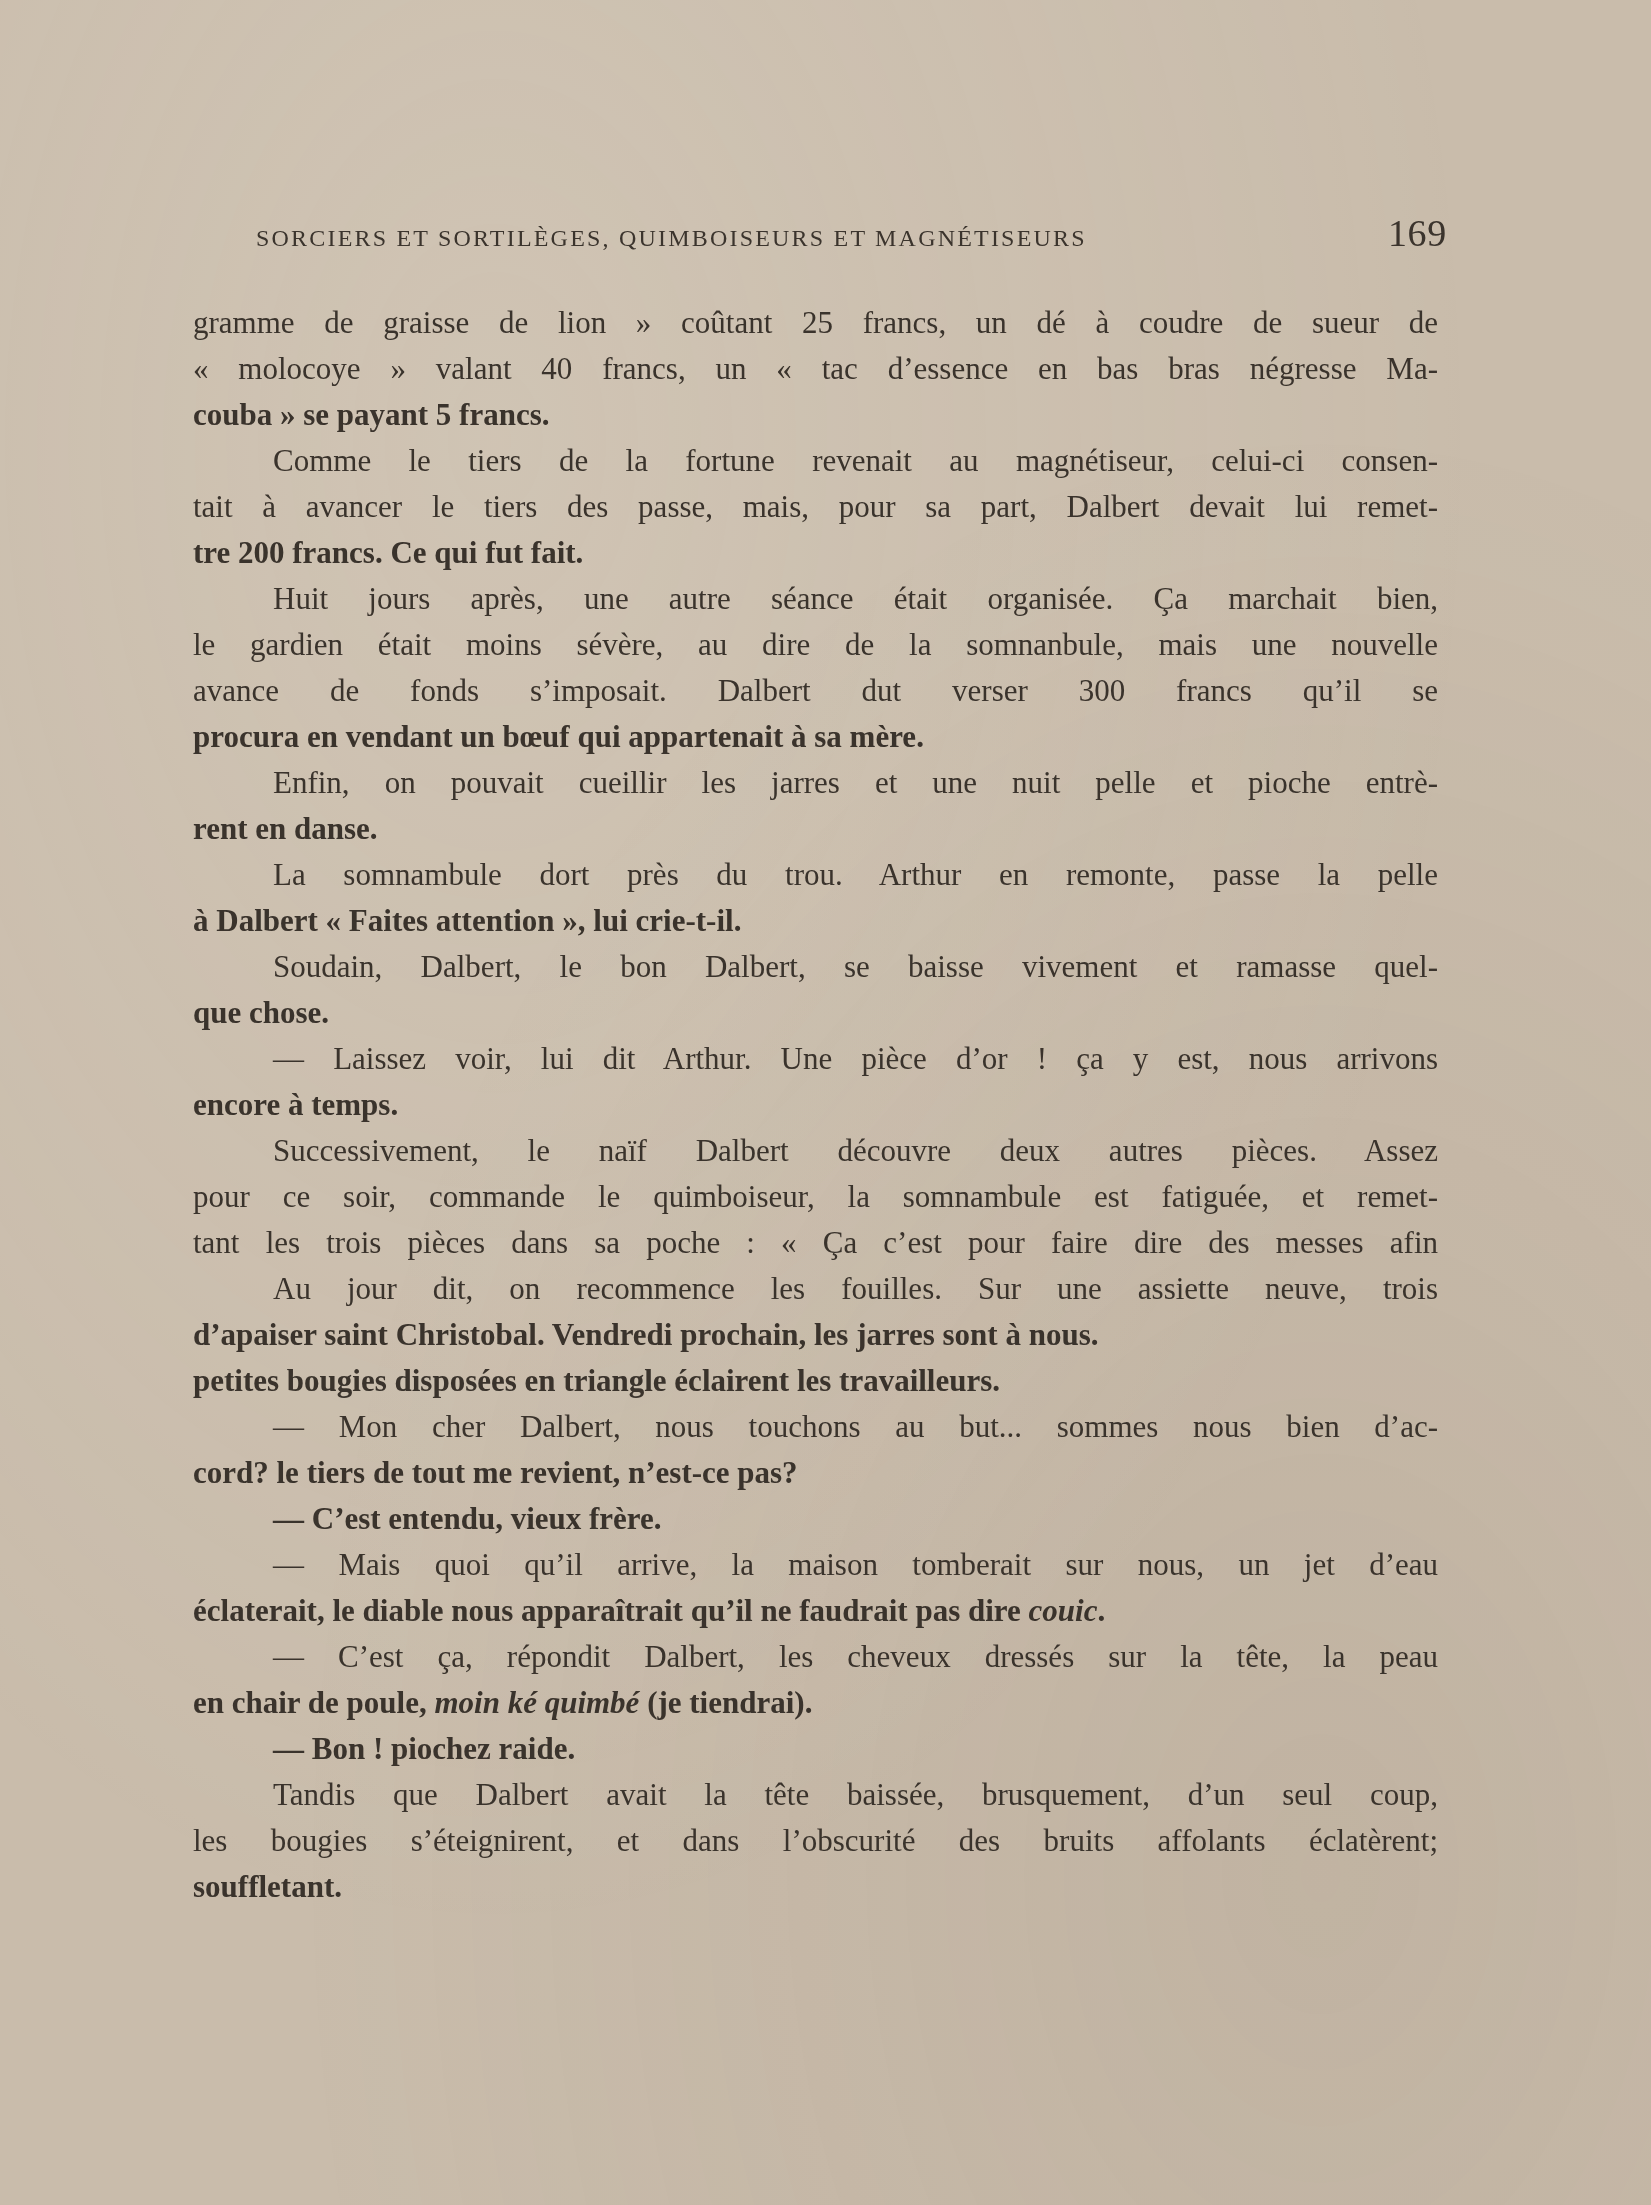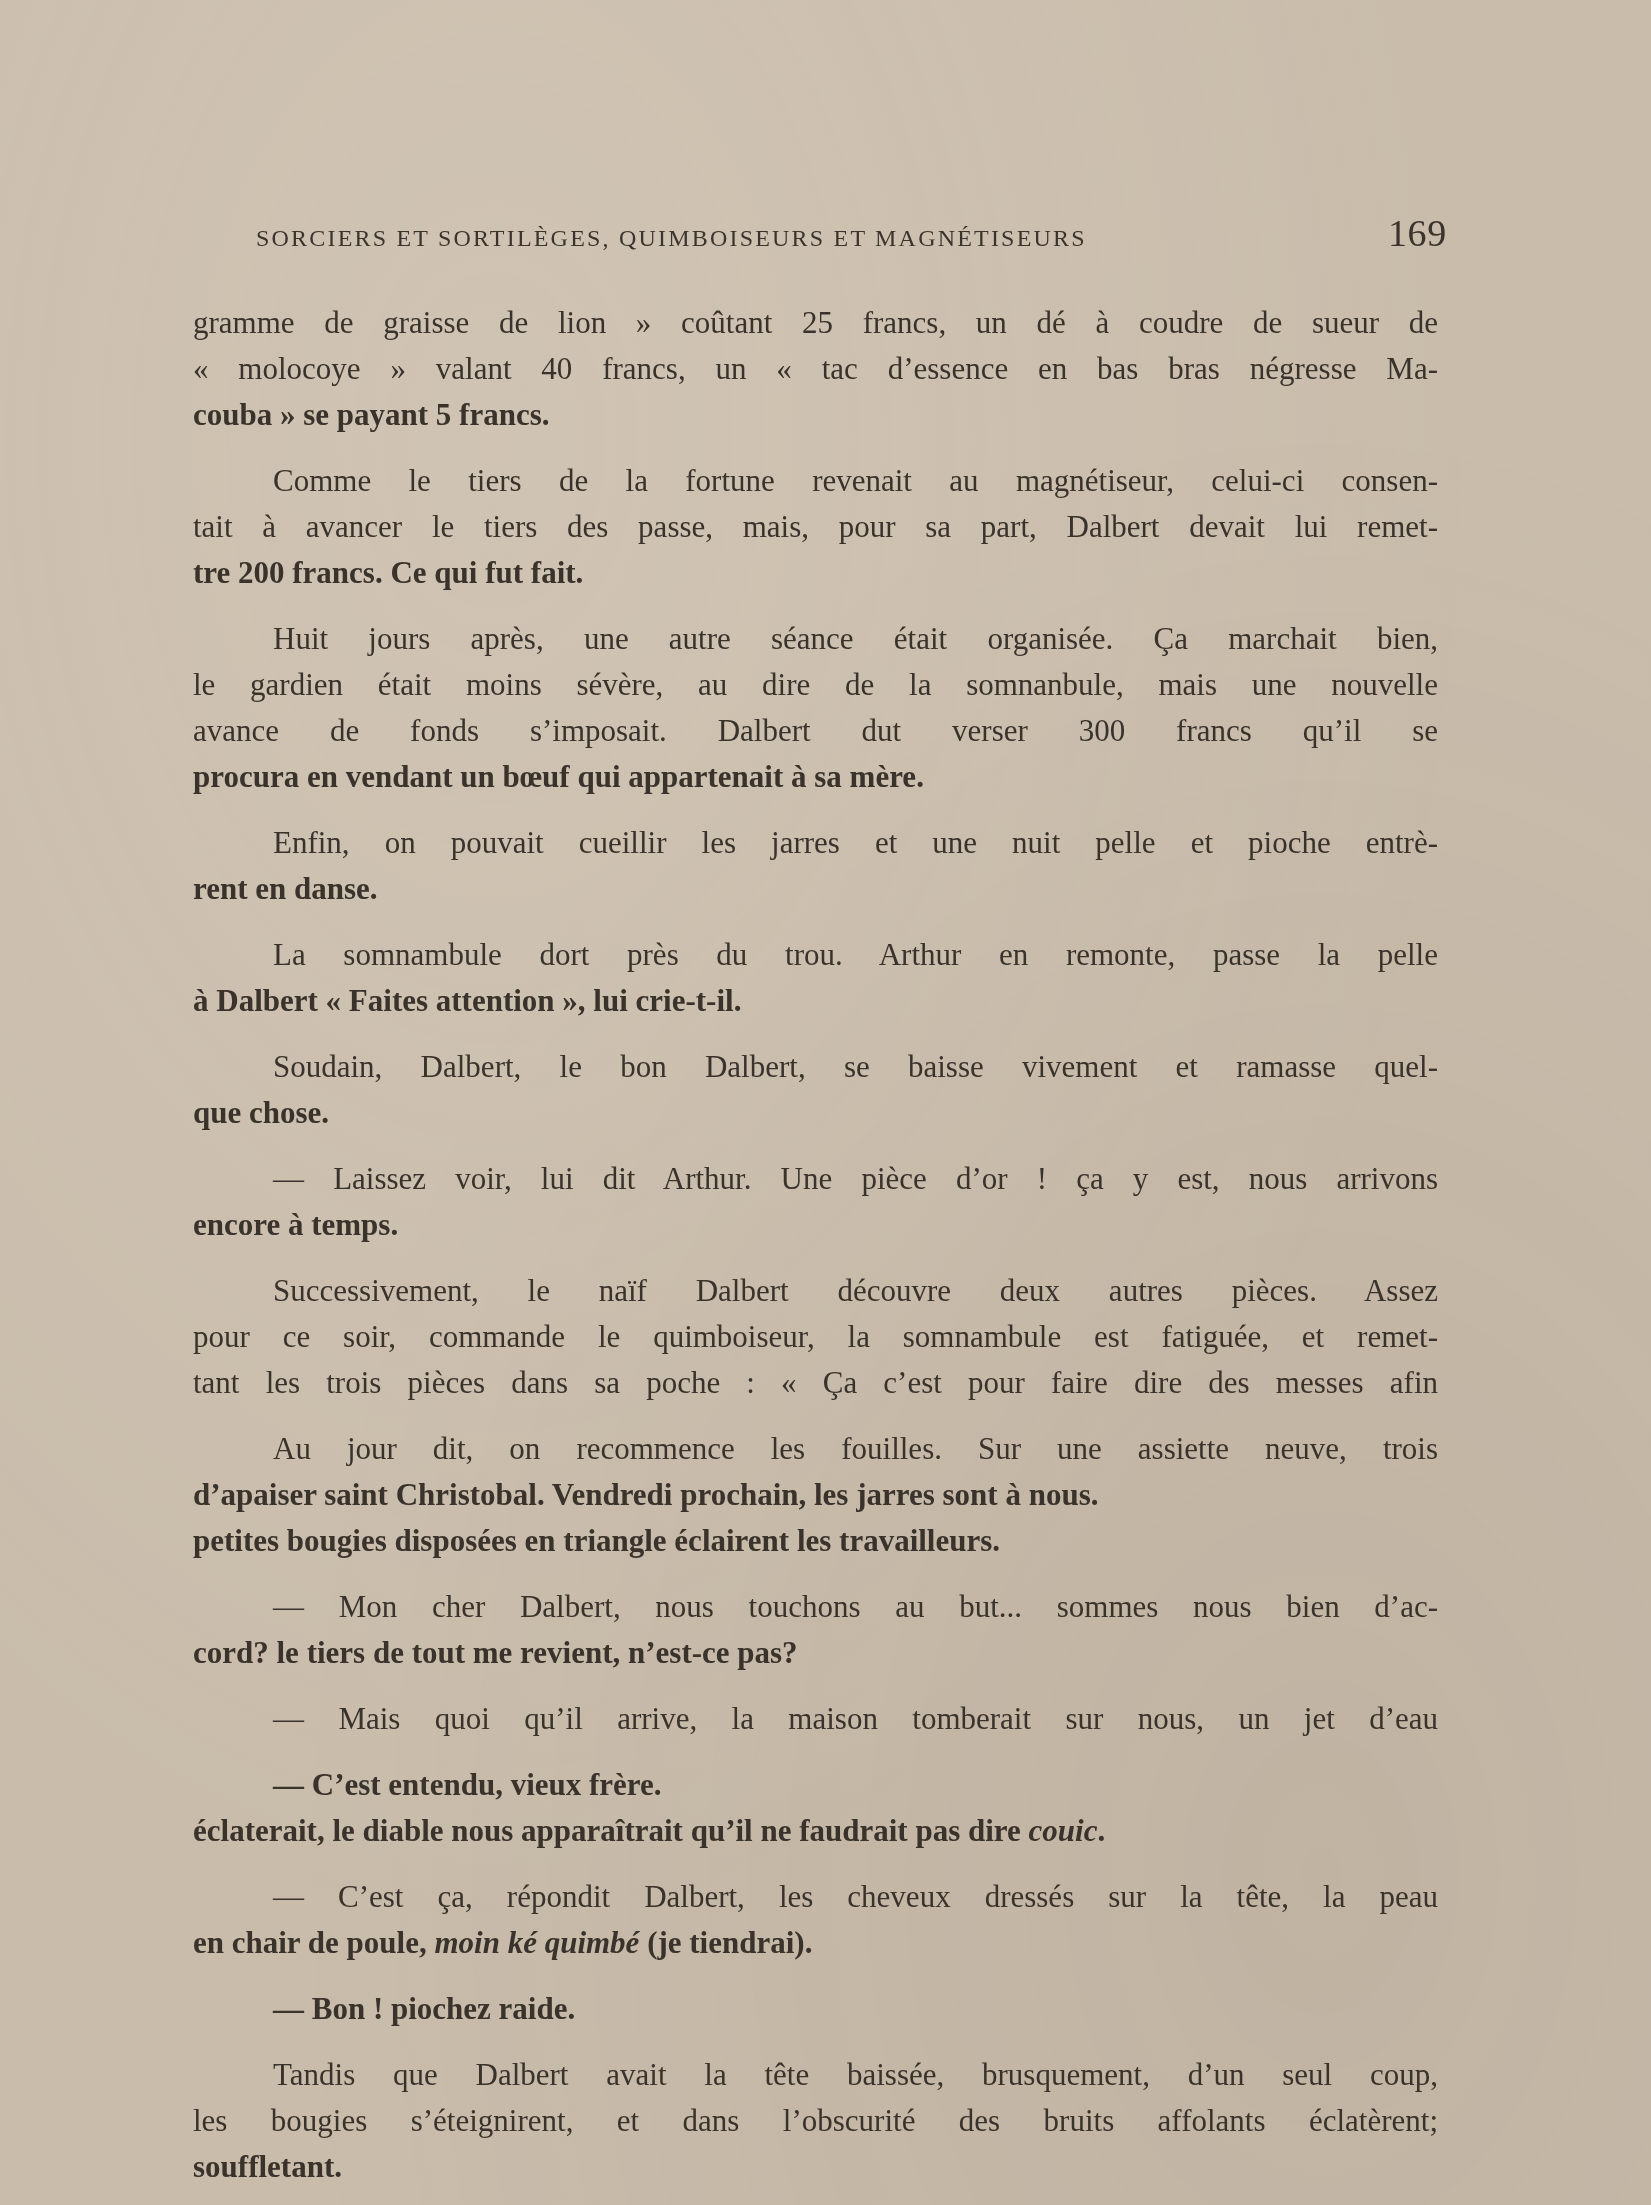--- a/index.html
+++ b/index.html
@@ -62,21 +62,20 @@
       text-align: justify;
       text-align-last: justify;
       color: #3a332c;
     }
     .line.last {
       text-align-last: left;
       font-weight: bold;
     }
     .line.indent {
       padding-left: 80px;
-      margin-top: 20px;
     }
     .line em {
       font-style: italic;
     }
   </style>
 </head>
 <body>
 
 <div class="page">
   <div class="running-head">
@@ -104,22 +103,22 @@
       <div class="line indent">— Laissez voir, lui dit Arthur. Une pièce d’or ! ça y est, nous arrivons</div>
       <div class="line last">encore à temps.</div>
       <div class="line indent">Successivement, le naïf Dalbert découvre deux autres pièces. Assez</div>
       <div class="line">pour ce soir, commande le quimboiseur, la somnambule est fatiguée, et remet-</div>
       <div class="line">tant les trois pièces dans sa poche : « Ça c’est pour faire dire des messes afin</div>
       <div class="line indent">Au jour dit, on recommence les fouilles. Sur une assiette neuve, trois</div>
       <div class="line last">d’apaiser saint Christobal. Vendredi prochain, les jarres sont à nous.</div>
       <div class="line last">petites bougies disposées en triangle éclairent les travailleurs.</div>
       <div class="line indent">— Mon cher Dalbert, nous touchons au but... sommes nous bien d’ac-</div>
       <div class="line last">cord? le tiers de tout me revient, n’est-ce pas?</div>
+      <div class="line indent last">— C’est entendu, vieux frère.</div>
       <div class="line indent">— Mais quoi qu’il arrive, la maison tomberait sur nous, un jet d’eau</div>
-      <div class="line indent last">— C’est entendu, vieux frère.</div>
       <div class="line last"><span>éclaterait, le diable nous apparaîtrait qu’il ne faudrait pas dire </span><em>couic</em><span>.</span></div>
       <div class="line indent">— C’est ça, répondit Dalbert, les cheveux dressés sur la tête, la peau</div>
       <div class="line last"><span>en chair de poule, </span><em>moin ké quimbé</em><span> (je tiendrai).</span></div>
       <div class="line indent last">— Bon ! piochez raide.</div>
       <div class="line indent">Tandis que Dalbert avait la tête baissée, brusquement, d’un seul coup,</div>
       <div class="line">les bougies s’éteignirent, et dans l’obscurité des bruits affolants éclatèrent;</div>
       <div class="line last">souffletant.</div>
     </div>
 </div>
 

